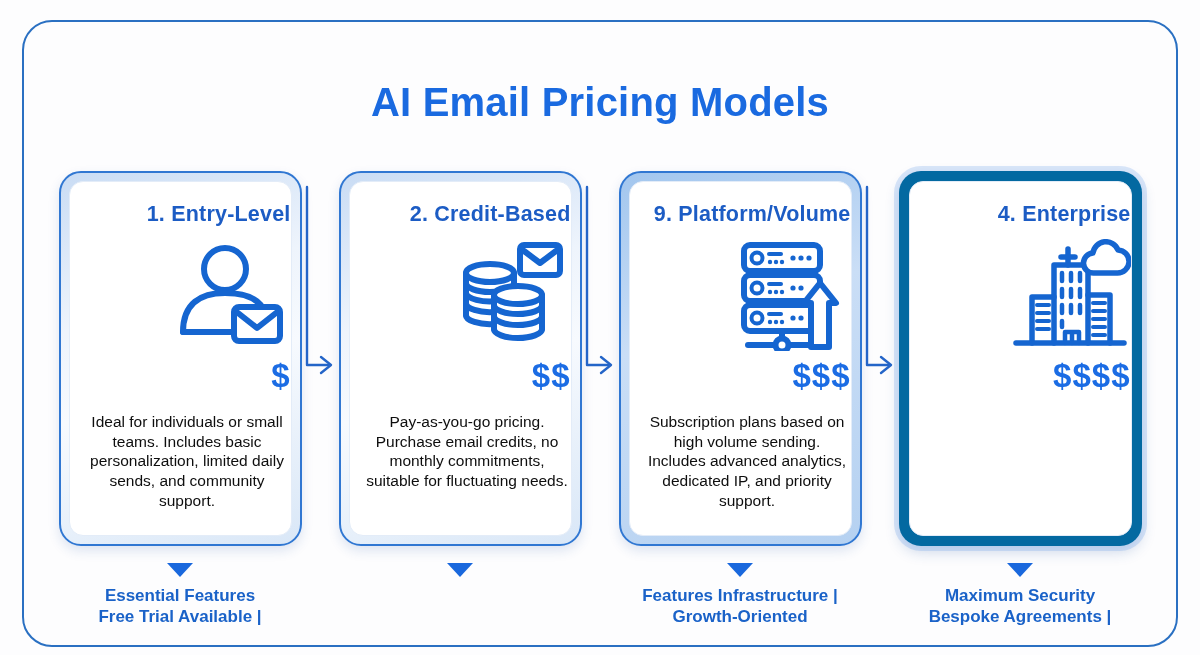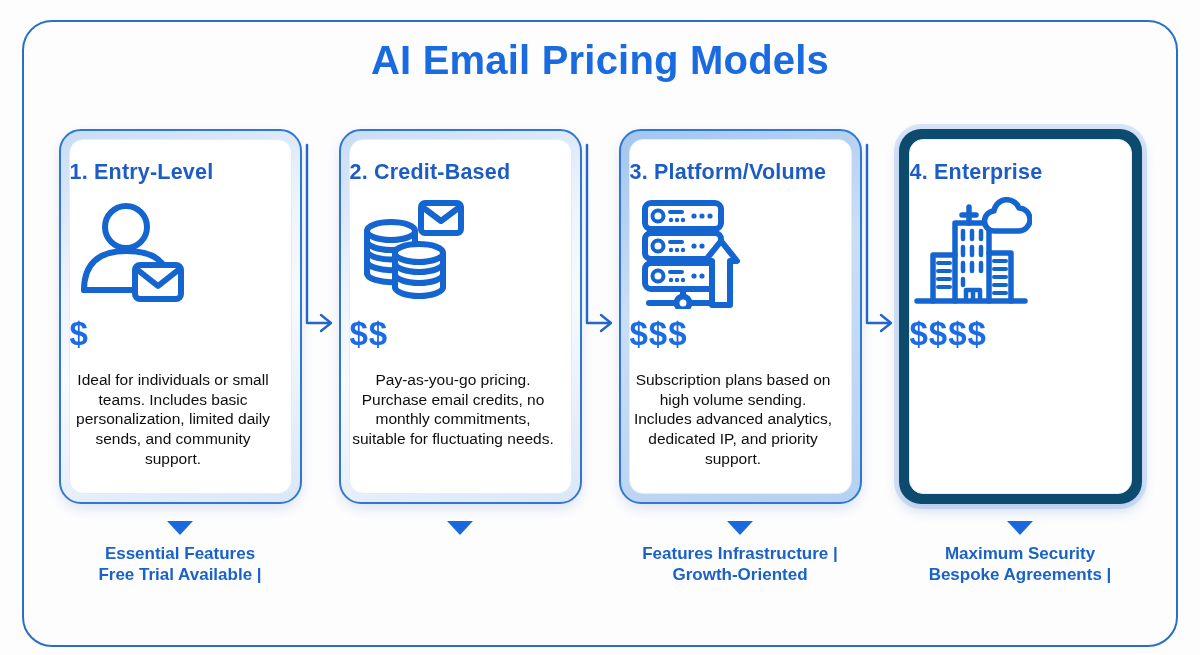--- a/index.html
+++ b/index.html
@@ -5,40 +5,40 @@
   html,body{margin:0;padding:0;}
   body{
     width:1200px;height:655px;background:#fdfdfe;overflow:hidden;position:relative;
     font-family:"Liberation Sans","DejaVu Sans",sans-serif;
   }
   .frame{
     position:absolute;left:22px;right:22px;top:20px;bottom:8px;
     border:2.5px solid #2a70c2;border-radius:30px;pointer-events:none;
   }
   .title{
-    margin-top:38px;text-align:center;font-size:40px;font-weight:bold;
+    margin-top:80px;text-align:center;font-size:40px;font-weight:bold;
     color:#1a6ae0;letter-spacing:.2px;
   }
   .row{
     width:1083px;margin:46px auto 0;display:flex;gap:37px;position:relative;
   }
   .column{width:243px;display:flex;flex-direction:column;align-items:center;}
   .card{
     box-sizing:border-box;width:243px;height:375px;border:2px solid #3077d2;border-radius:22px;
     padding:8px;background:linear-gradient(160deg,#c9dcf4 0%,#eef4fc 35%,#f7fafe 55%,#d9e7f7 100%);
     box-shadow:0 5px 12px rgba(30,80,160,.14);
   }
   .card-3{background:linear-gradient(160deg,#a2c6ee 0%,#cadef6 40%,#b5d1f1 100%);}
   .card-4{
-    border:none;padding:10px;background:#0c4a6e;
+    border:none;padding:10px;background:#0369a1;
     box-shadow:0 0 0 5px rgba(90,150,230,.22),0 6px 14px rgba(30,80,160,.22);
   }
   .card-inner{
     background:#fff;border-radius:14px;height:100%;box-sizing:border-box;
-    display:flex;flex-direction:column;align-items:flex-start;border:1px solid #e3ecf8;
+    display:flex;flex-direction:column;align-items:flex-end;border:1px solid #e3ecf8;
     overflow:hidden;
   }
   .card-heading{margin-top:20px;font-size:21.5px;font-weight:bold;color:#1c5cc4;letter-spacing:.2px;}
   .card-icon{height:116px;margin-top:10px;display:flex;align-items:center;justify-content:center;}
   .card-price{
     margin-top:2px;height:42px;line-height:42px;font-size:33px;font-weight:800;
     color:#1b6ce4;letter-spacing:1px;
   }
   .card-desc{
     margin-top:15px;width:207px;text-align:center;font-size:15.5px;line-height:1.27;
@@ -119,21 +119,21 @@
         <div class="card-price">$$</div>
         <div class="card-desc">Pay-as-you-go pricing. Purchase email credits, no monthly commitments, suitable for fluctuating needs.</div>
       </div>
     </div>
     <div class="pointer"></div>
   </div>
 
   <div class="column">
     <div class="card card-3">
       <div class="card-inner">
-        <div class="card-heading">3. Platform/Volume</div>
+        <div class="card-heading">9. Platform/Volume</div>
         <div class="card-icon">
           <svg width="122" height="112" viewBox="0 0 120 112" fill="none" stroke="#1565d0" stroke-width="6" stroke-linecap="round" stroke-linejoin="round">
             <rect x="14" y="6" width="76" height="26" rx="6"></rect>
             <rect x="14" y="36" width="76" height="26" rx="6"></rect>
             <rect x="14" y="66" width="76" height="26" rx="6"></rect>
             <g stroke-width="4">
               <circle cx="27" cy="19" r="5.5"></circle>
               <path d="M39 15 H51"></path>
               <circle cx="27" cy="49" r="5.5"></circle>
               <path d="M39 45 H51"></path>

